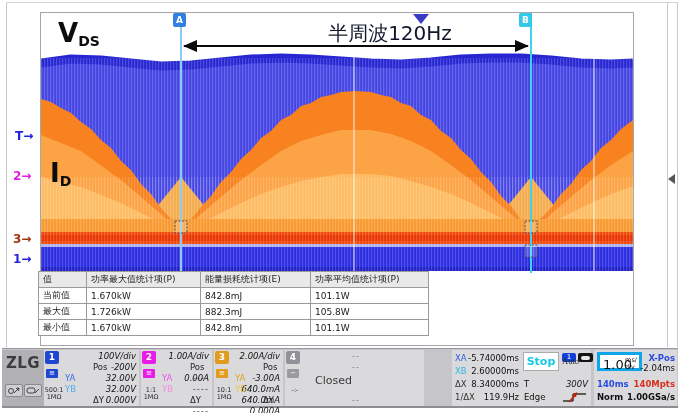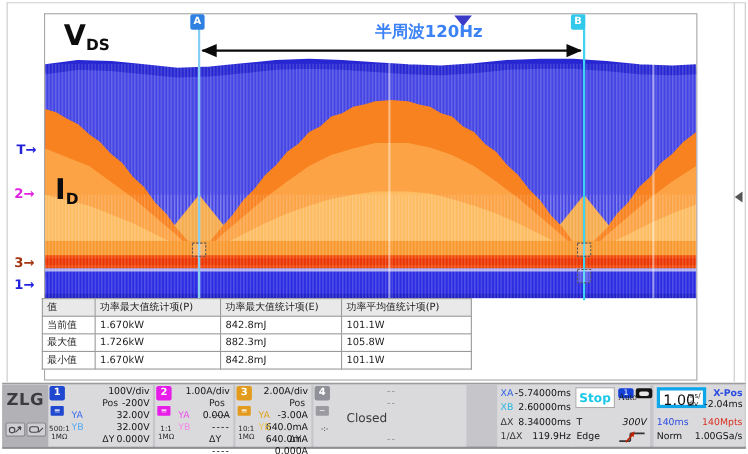--- a/index.html
+++ b/index.html
@@ -16,21 +16,21 @@
     border-top:5px solid transparent; border-bottom:5px solid transparent; border-right:7px solid #555; }
 
   
   .plot { position:absolute; left:40px; top:12px; width:594px; height:334px; border:1px solid #a6a6a6; background:#fff; }
   .plot svg { position:absolute; left:0; top:0; }
 
   .vds-label { position:absolute; left:58px; top:18px; font-size:26px; font-weight:bold; color:#0d0d0d; z-index:4; }
   .vds-label sub, .id-label sub { font-size:14px; font-weight:bold; vertical-align:-4px; }
   .id-label { position:absolute; left:50px; top:158px; font-size:26px; font-weight:bold; color:#0d0d0d; z-index:4; }
   .annot { position:absolute; left:300px; top:20px; width:180px; text-align:center;
-           font-size:15px; font-weight:bold; color:#3b82f6; z-index:4; }
+           font-size:20px; font-weight:normal; color:#0f172a; z-index:4; }
   .cursor-badge { position:absolute; top:13px; width:13px; height:14px; border-radius:2px;
            color:#fff; font-size:9px; font-weight:bold; text-align:center; line-height:14px; z-index:5; }
   .badge-a { left:173px; background:#2f80e0; }
   .badge-b { left:519px; background:#33c9ea; }
 
   
   .mk { position:absolute; font-size:12px; font-weight:bold; z-index:4; }
   .mk-t  { left:15px; top:129px; color:#2222dd; }
   .mk-2  { left:13px; top:169px; color:#e020e0; }
   .mk-3  { left:13px; top:232px; color:#a23510; }
@@ -51,21 +51,21 @@
   .zlg .logo { margin-top:4px; text-align:center; font-weight:bold; font-size:15px; color:#3c3c40; letter-spacing:0.5px; }
   .gicon { position:absolute; top:34px; width:18px; height:13px; background:#cfcfd3; border:1px solid #8a8a8e; border-radius:2px; }
 
   .chbadge { position:absolute; left:1px; top:1px; width:14px; height:13px; border-radius:2px;
     color:#fff; font-weight:bold; font-size:9px; text-align:center; line-height:13px; }
   .coup { position:absolute; left:2px; top:19px; width:12px; height:9px; border-radius:1px;
     color:#fff; font-size:7px; text-align:center; line-height:9px; }
   .probe { position:absolute; left:0; top:37px; width:20px; text-align:center; font-size:6.5px; line-height:7px; color:#2a2a2a; }
   .crow { position:absolute; left:21px; right:3px; height:11px; line-height:11px; }
   .crow .lbl { float:left; }
-  .crow .val { float:right; color:#111; }
+  .crow .val { float:right; color:#111;font-style:italic; }
   .r1{top:1px}.r2{top:12px}.r3{top:23px}.r4{top:34px}.r5{top:45px}
   .ya1{color:#3b6cf0}.yb1{color:#55aaf2}
   .ya2{color:#ea52ea}.yb2{color:#f48ae8}
   .ya3{color:#dfa31f}.yb3{color:#ecc44f}
   .dash{color:#8a8a8a; letter-spacing:1px;}
   .plain{color:#222;padding-left:28px;}
 
   
   .closed { position:absolute; left:30px; right:42px; top:24px; height:14px; text-align:left;
     font-size:11px; color:#3a3a3a; line-height:14px; }
@@ -90,21 +90,21 @@
   .tr1{top:28px}.tr2{top:41px}
   .trow .val{float:right;font-style:italic;} .trow .lbl{float:left;}
   .edgeglyph { position:absolute; right:2px; top:40px; }
 
   
   .tbox { position:absolute; left:3px; top:2px; width:45px; height:19px; background:#fff; border:3px solid #0ea5e9; }
   .tbox .big { position:absolute; left:3px; top:2px; font-size:13px; color:#111; }
   .tbox .units { position:absolute; right:2px; top:2px; font-size:6.5px; line-height:7px; color:#222; text-align:left; }
   .xpos-l { position:absolute; right:2px; top:3px; font-size:8.5px; font-weight:bold; color:#2b4be0; }
   .xpos-v { position:absolute; right:2px; top:13px; font-size:8.5px; color:#111;text-align:right; }
-  .tbrow { position:absolute; left:3px; right:2px; height:12px; line-height:12px; }
+  .tbrow { position:absolute; left:3px; right:2px; height:12px; line-height:12px;font-weight:bold; }
   .tb1{top:28px}.tb2{top:41px}
   .blue{color:#2b4be0}.red{color:#d83020}
   .tbrow .val{float:right;} .tbrow .lbl{float:left;}
 </style>
 </head>
 <body>
 
 <div class="stage">
 
   <div class="frame-l"></div>
@@ -192,21 +192,21 @@
     <colgroup>
         <col style="width:48px">
         <col style="width:114px">
         <col style="width:110px">
         <col style="width:118px">
       </colgroup>
     <tbody>
         <tr>
       <th>值</th>
       <th>功率最大值统计项(P)</th>
-      <th>功率最大值统计项(E)</th>
+      <th>能量损耗统计项(E)</th>
       <th>功率平均值统计项(P)</th>
     </tr>
     <tr>
       <td>当前值</td>
       <td>1.670kW</td>
       <td>842.8mJ</td>
       <td>101.1W</td>
     </tr>
     <tr>
       <td>最大值</td>

